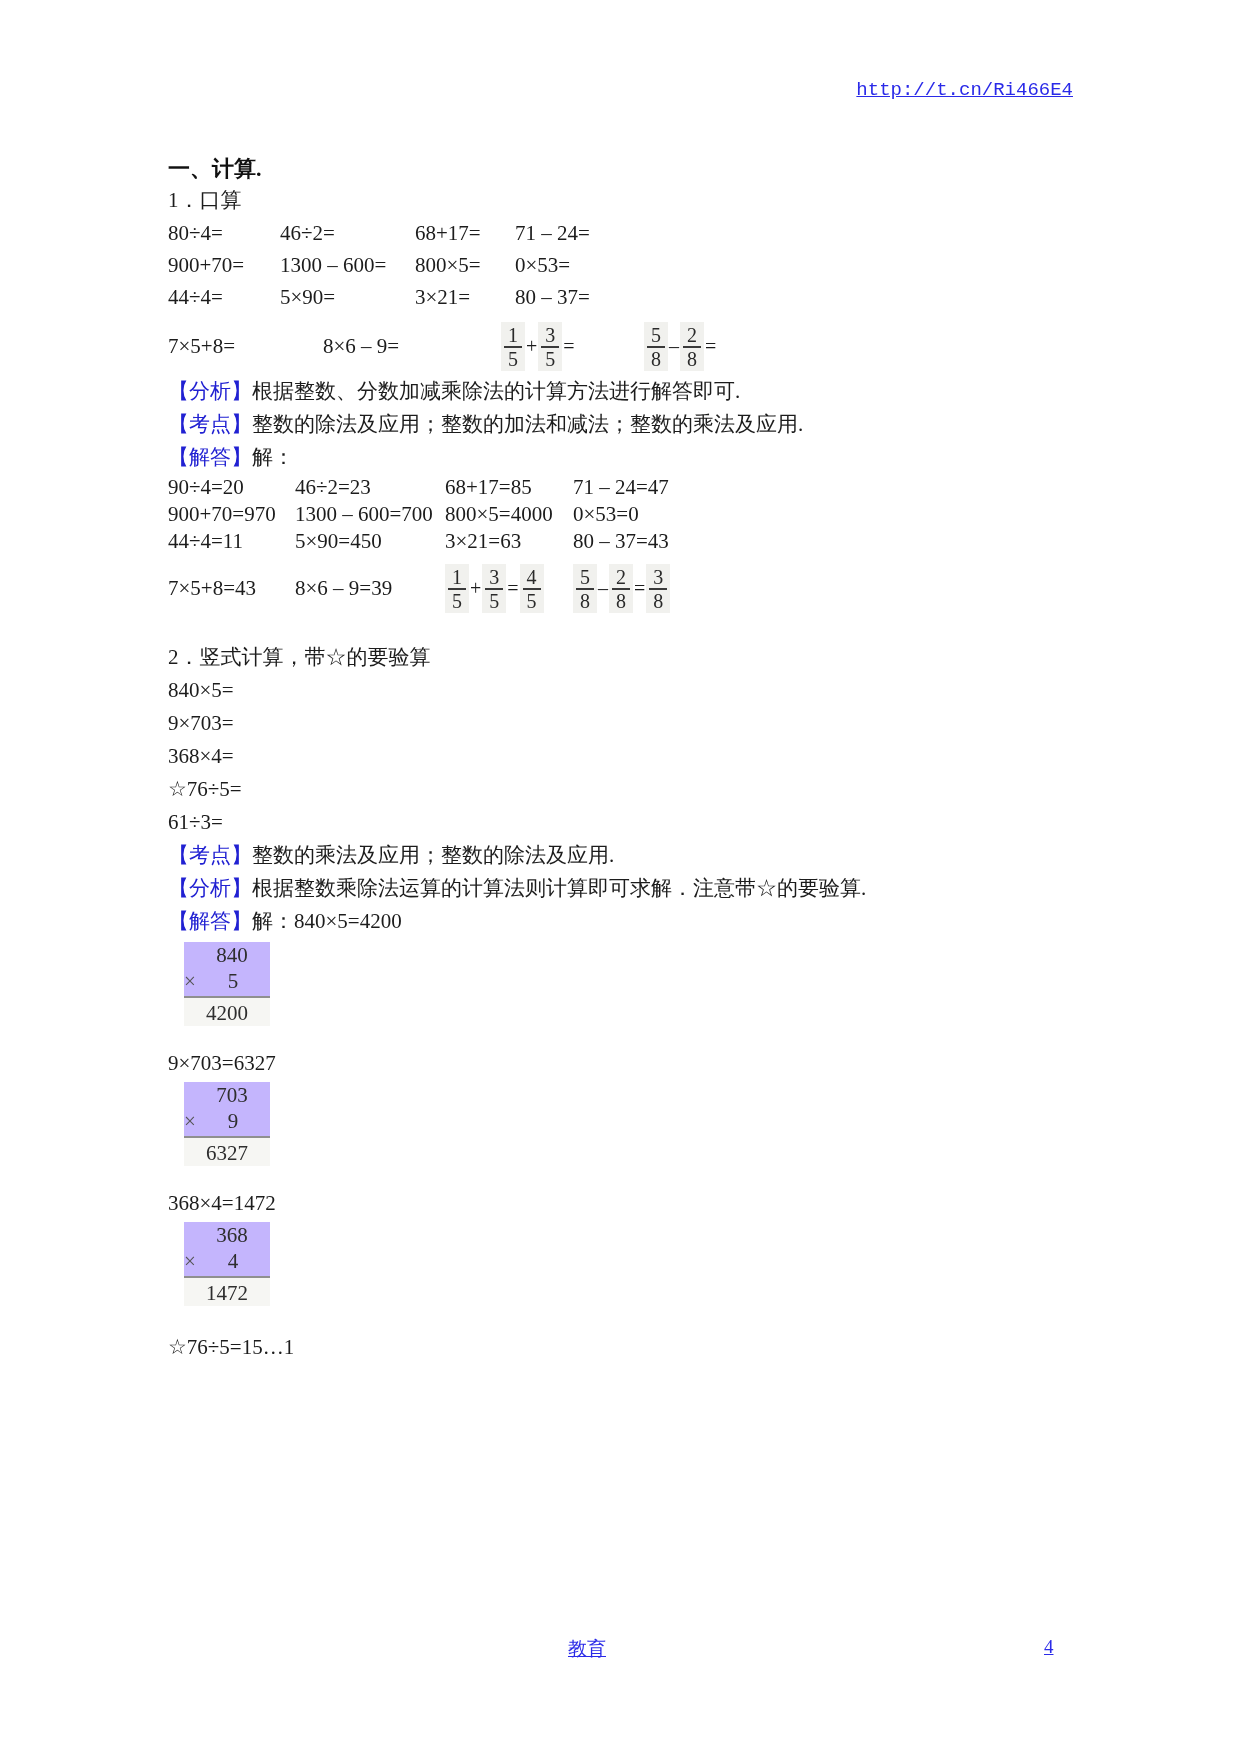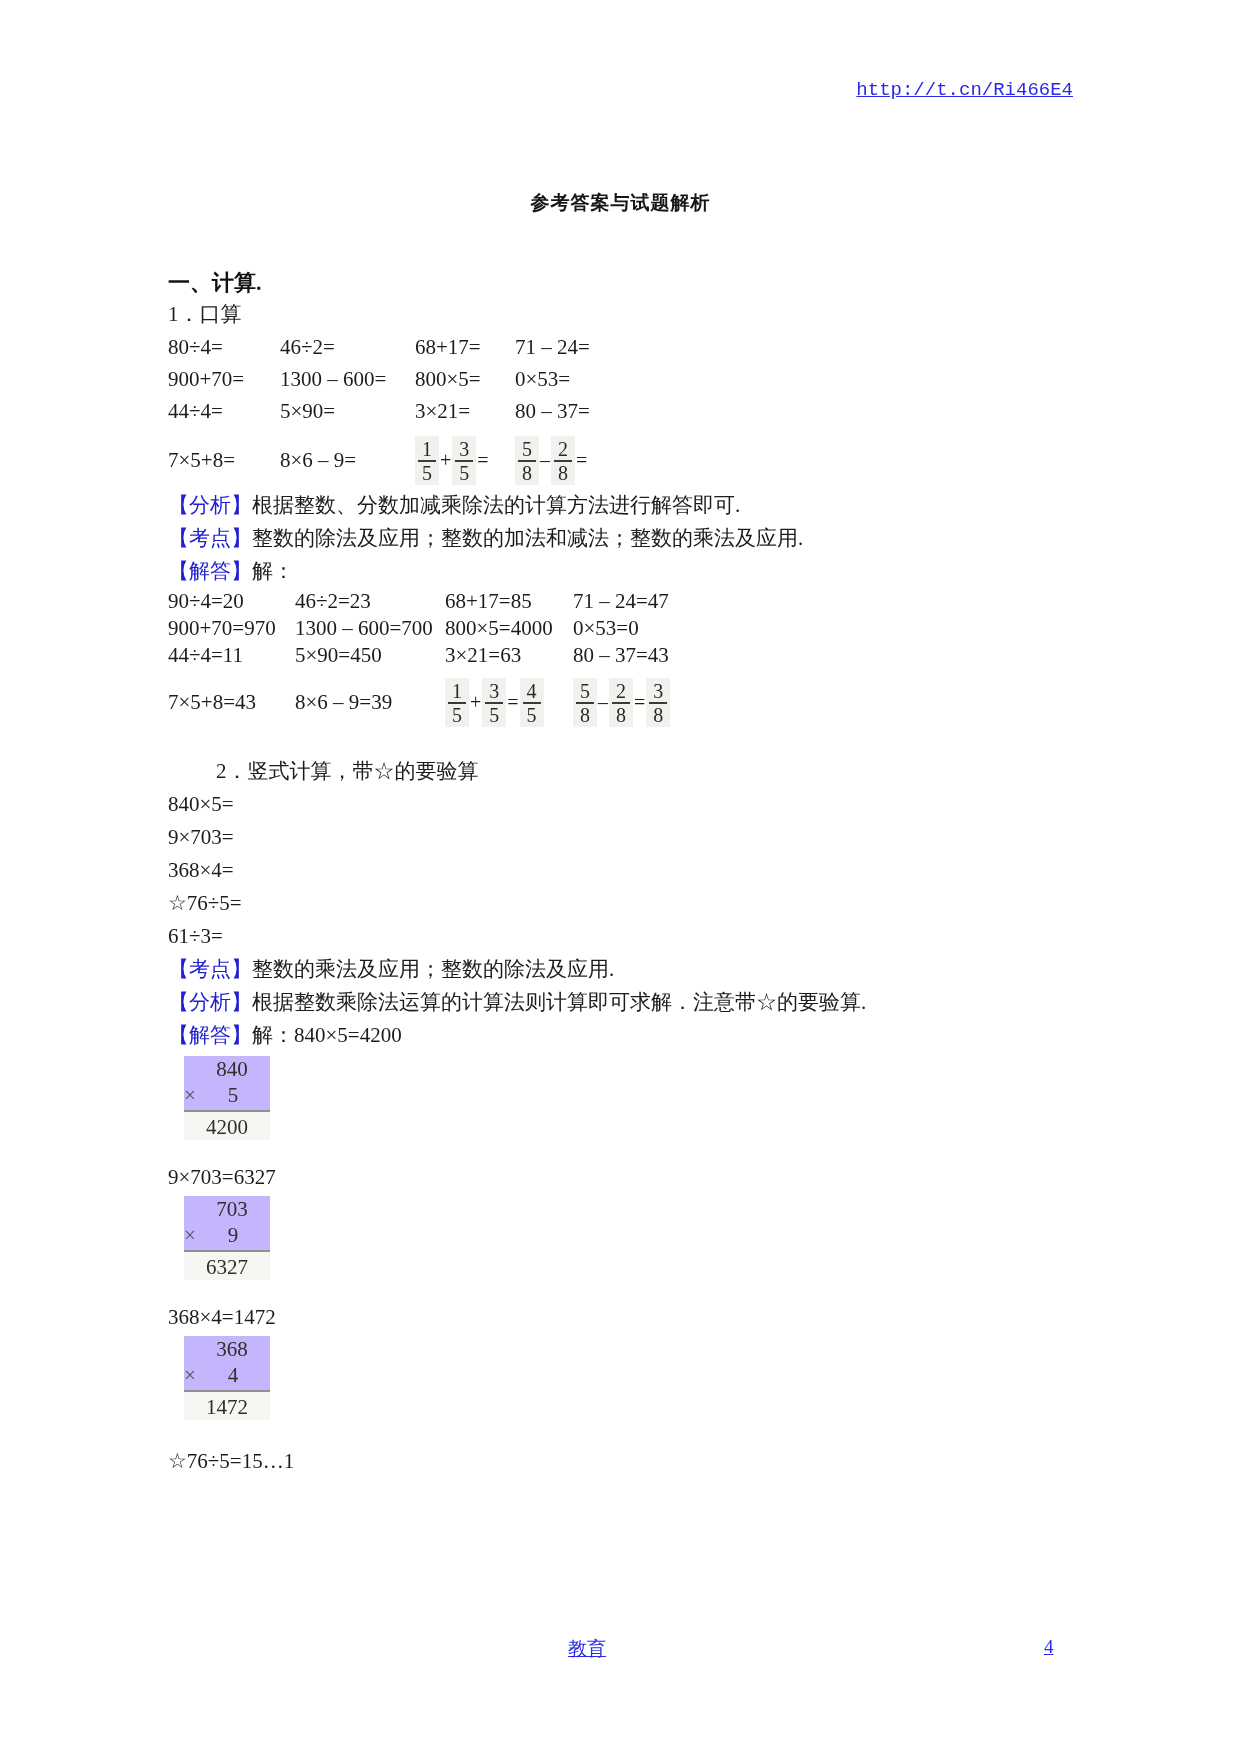--- a/index.html
+++ b/index.html
@@ -30,21 +30,21 @@
     margin-top:52px;
     font-size:22px; font-weight:bold; line-height:30px; color:#111;
   }
   .sub-heading { font-size:21px; line-height:33px; }
 
   .calc-grid { display:grid; font-size:21px; }
   .q-grid { grid-template-columns:112px 135px 100px auto; grid-auto-rows:32px; line-height:32px; }
   .a-grid { grid-template-columns:127px 150px 128px auto; grid-auto-rows:27px; line-height:27px; }
 
   .frac-row { display:grid; align-items:center; margin-top:4px; height:58px; font-size:21px; }
-  .q-frac-row { grid-template-columns:112px 135px 100px auto; }
+  .q-frac-row { grid-template-columns:112px 135px 100px auto;gap:43px; }
   .a-frac-row { grid-template-columns:127px 150px 128px auto; }
 
   .frac-expr { display:inline-flex; align-items:center; }
   .frac {
     display:inline-flex; flex-direction:column; align-items:center;
     background:#f1f1ee; padding:2px 3px 1px 3px;
     font-size:20px; line-height:22px; color:#2a2a2a;
   }
   .frac .fnum { border-bottom:2px solid #3a3a3a; padding:0 4px; min-width:13px; text-align:center; }
   .frac .fden { padding:0 4px; }
@@ -76,21 +76,20 @@
 </head>
 <body>
 
 <div class="page">
   <div class="content">
 
     <div class="header-row">
       <a class="doc-link" href="#">http://t.cn/Ri466E4</a>
     </div>
 
-    <div class="doc-title">参考答案与试题解析</div>
 
     <div class="sec-heading">一、计算.</div>
     <div class="sub-heading">1．口算</div>
 
     <div class="calc-grid q-grid">
       <span>80÷4=</span>
       <span>46÷2=</span>
       <span>68+17=</span>
       <span>71 – 24=</span>
       <span>900+70=</span>
@@ -187,21 +186,21 @@
           <span class="fden">8</span>
         </span>
         <span class="frac-op">=</span>
         <span class="frac">
           <span class="fnum">3</span>
           <span class="fden">8</span>
         </span>
       </span>
     </div>
 
-    <div class="sub-heading" style="margin-top:24px;margin-left:48px;">2．竖式计算，带☆的要验算</div>
+    <div class="sub-heading" style="margin-top:24px;">2．竖式计算，带☆的要验算</div>
 
     <div class="problem-line">840×5=</div>
     <div class="problem-line">9×703=</div>
     <div class="problem-line">368×4=</div>
     <div class="problem-line">☆76÷5=</div>
     <div class="problem-line">61÷3=</div>
 
     <div class="note-line">
       <span class="note-label">【考点】</span><span>整数的乘法及应用；整数的除法及应用.</span>
     </div>

